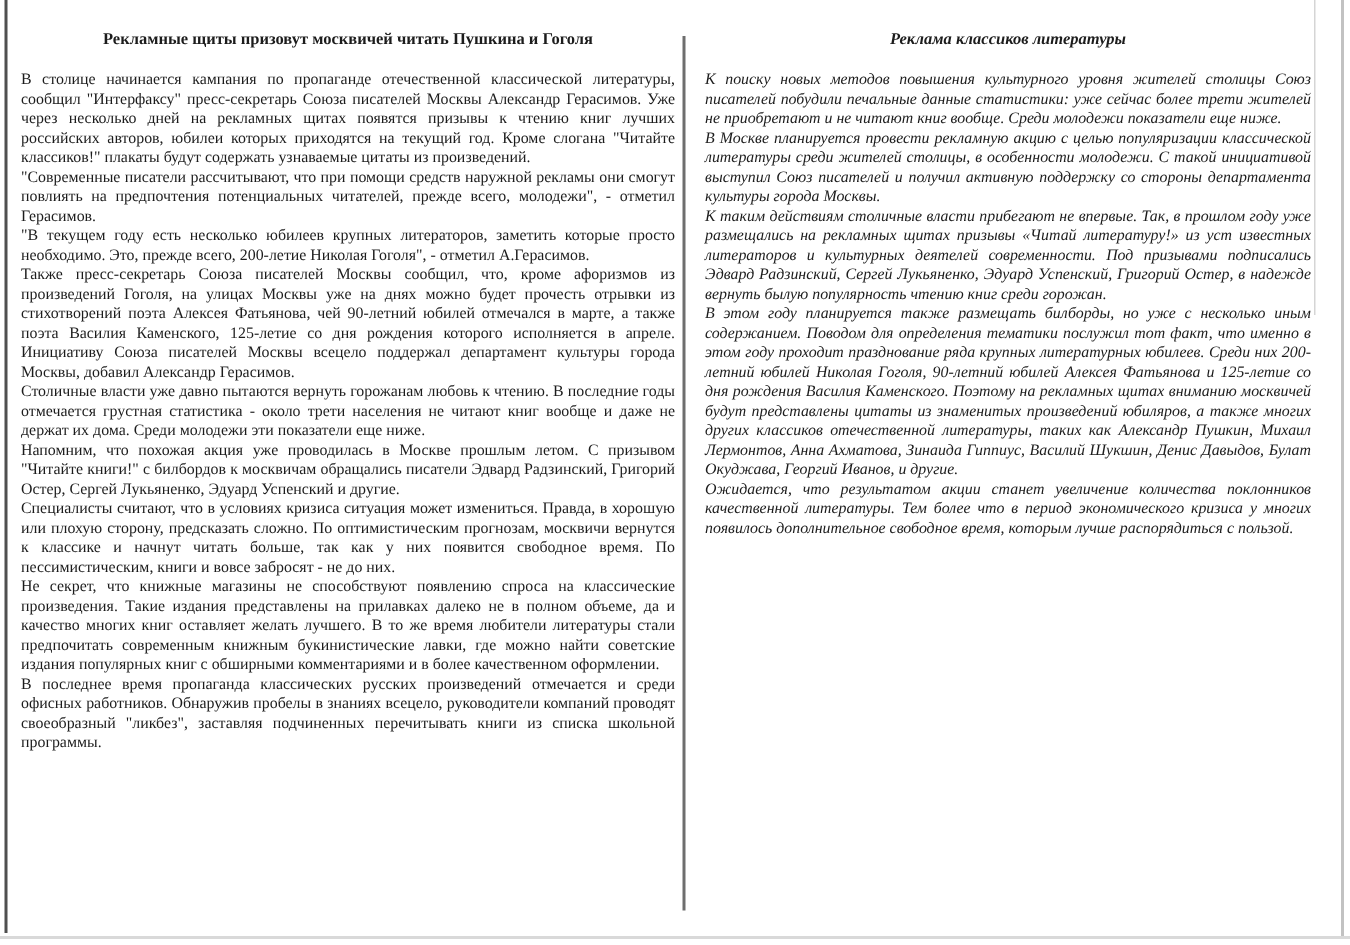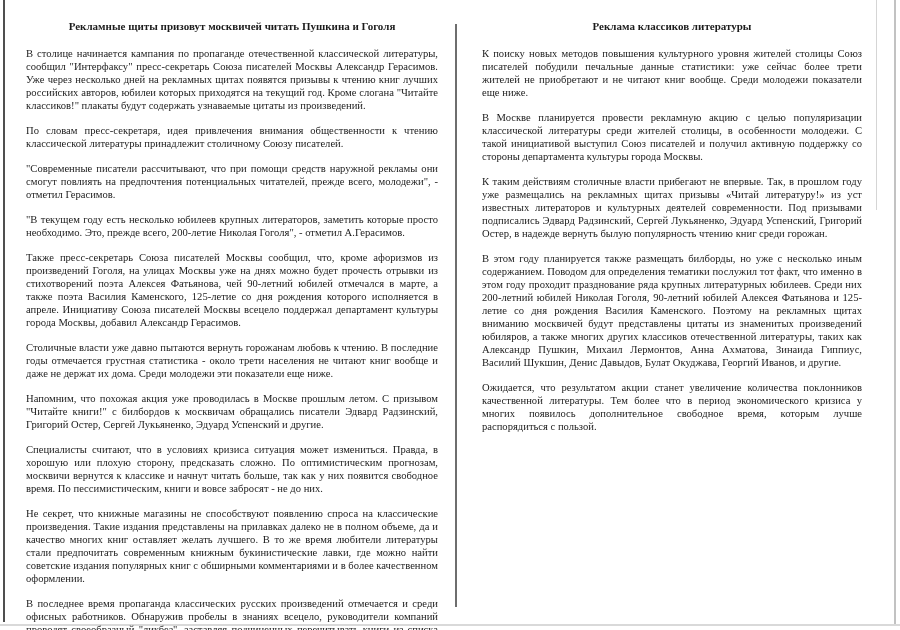--- a/index.html
+++ b/index.html
@@ -42,44 +42,43 @@
     background: #6e6e6e;
   }
   
   .article {
     position: absolute; top: 20px;
     font-size: 10.6px;
     line-height: 13px;
     text-align: justify;
   }
   .article-left  { left: 14px;  width: 436px; }
-  .article-right { left: 470px; width: 404px; }
+  .article-right { left: 470px; width: 404px; font-style: italic; }
   .article-title {
     font-weight: bold;
     text-align: center;
     font-size: 11px;
     margin-bottom: 14px;
   }
-  .article p { margin: 12px; }
+  .article p { margin: 0; }
 </style>
 </head>
 <body>
 
 <div class="canvas">
 
   <div class="border-left"></div>
   <div class="border-right-outer"></div>
   <div class="border-right-inner"></div>
   <div class="border-bottom"></div>
   <div class="column-divider"></div>
 
   <div class="article article-left">
     <div class="article-title">Рекламные щиты призовут москвичей читать Пушкина и Гоголя</div>
     <p>В столице начинается кампания по пропаганде отечественной классической литературы, сообщил "Интерфаксу" пресс-секретарь Союза писателей Москвы Александр Герасимов. Уже через несколько дней на рекламных щитах появятся призывы к чтению книг лучших российских авторов, юбилеи которых приходятся на текущий год. Кроме слогана "Читайте классиков!" плакаты будут содержать узнаваемые цитаты из произведений.</p>
-    <p>По словам пресс-секретаря, идея привлечения внимания общественности к чтению классической литературы принадлежит столичному Союзу писателей.</p>
     <p>"Современные писатели рассчитывают, что при помощи средств наружной рекламы они смогут повлиять на предпочтения потенциальных читателей, прежде всего, молодежи", - отметил Герасимов.</p>
     <p>"В текущем году есть несколько юбилеев крупных литераторов, заметить которые просто необходимо. Это, прежде всего, 200-летие Николая Гоголя", - отметил А.Герасимов.</p>
     <p>Также пресс-секретарь Союза писателей Москвы сообщил, что, кроме афоризмов из произведений Гоголя, на улицах Москвы уже на днях можно будет прочесть отрывки из стихотворений поэта Алексея Фатьянова, чей 90-летний юбилей отмечался в марте, а также поэта Василия Каменского, 125-летие со дня рождения которого исполняется в апреле. Инициативу Союза писателей Москвы всецело поддержал департамент культуры города Москвы, добавил Александр Герасимов.</p>
     <p>Столичные власти уже давно пытаются вернуть горожанам любовь к чтению. В последние годы отмечается грустная статистика - около трети населения не читают книг вообще и даже не держат их дома. Среди молодежи эти показатели еще ниже.</p>
     <p>Напомним, что похожая акция уже проводилась в Москве прошлым летом. С призывом "Читайте книги!" с билбордов к москвичам обращались писатели Эдвард Радзинский, Григорий Остер, Сергей Лукьяненко, Эдуард Успенский и другие.</p>
     <p>Специалисты считают, что в условиях кризиса ситуация может измениться. Правда, в хорошую или плохую сторону, предсказать сложно. По оптимистическим прогнозам, москвичи вернутся к классике и начнут читать больше, так как у них появится свободное время. По пессимистическим, книги и вовсе забросят - не до них.</p>
     <p>Не секрет, что книжные магазины не способствуют появлению спроса на классические произведения. Такие издания представлены на прилавках далеко не в полном объеме, да и качество многих книг оставляет желать лучшего. В то же время любители литературы стали предпочитать современным книжным букинистические лавки, где можно найти советские издания популярных книг с обширными комментариями и в более качественном оформлении.</p>
     <p>В последнее время пропаганда классических русских произведений отмечается и среди офисных работников. Обнаружив пробелы в знаниях всецело, руководители компаний проводят своеобразный "ликбез", заставляя подчиненных перечитывать книги из списка школьной программы.</p>
   </div>
 

